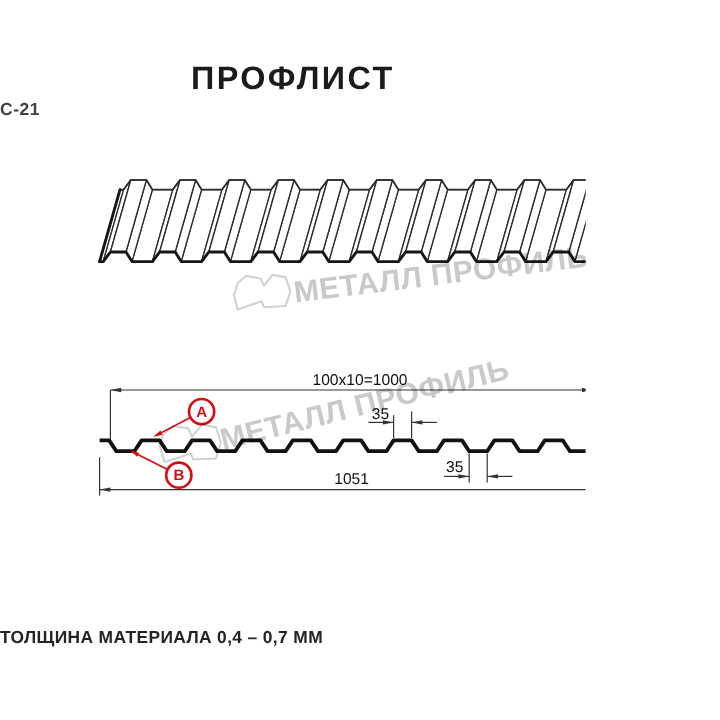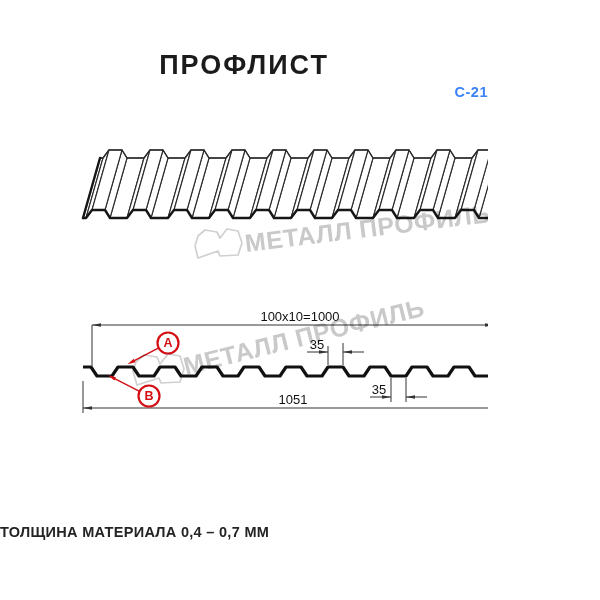--- a/index.html
+++ b/index.html
@@ -1,21 +1,21 @@
 <!DOCTYPE html>
 <html><head>
 <meta charset="utf-8">
 <style>
   html,body{margin:0;padding:0;background:#fff;}
   .page{position:relative;width:488px;height:600px;background:#ffffff;overflow:hidden;
         font-family:"Liberation Sans", sans-serif;}
   .title{position:absolute;top:50px;left:0;right:0;text-align:center;
          font-size:27px;font-weight:800;letter-spacing:2px;color:#1b1b1b;}
-  .subtitle{position:absolute;top:84px;left:0;right:0;text-align:right;
-         font-size:14.5px;font-weight:700;letter-spacing:.5px;color:#3b82f6;}
+  .subtitle{position:absolute;top:84px;left:0;right:0;text-align:left;
+         font-size:14.5px;font-weight:700;letter-spacing:.5px;color:#404040;}
   .footer{position:absolute;top:524px;left:0;right:0;text-align:left;
          font-size:14.5px;font-weight:700;letter-spacing:.3px;color:#242424;}
   svg{position:absolute;left:0;top:0;}
   .q{fill:#ffffff;stroke:#2b2b2b;stroke-width:1.1;stroke-linejoin:round;}
   .thick{fill:none;stroke:#161616;stroke-width:2.4;stroke-linejoin:round;stroke-linecap:round;}
   .thin2{fill:none;stroke:#2b2b2b;stroke-width:1.4;stroke-linejoin:round;}
   .xsec{fill:none;stroke:#111;stroke-width:3.2;stroke-linejoin:round;}
   .dim{stroke:#333;stroke-width:1;fill:none;}
   .dimhead{fill:#333;stroke:none;}
   .dimtxt{font-family:"Liberation Sans",sans-serif;font-size:13px;fill:#111;}

